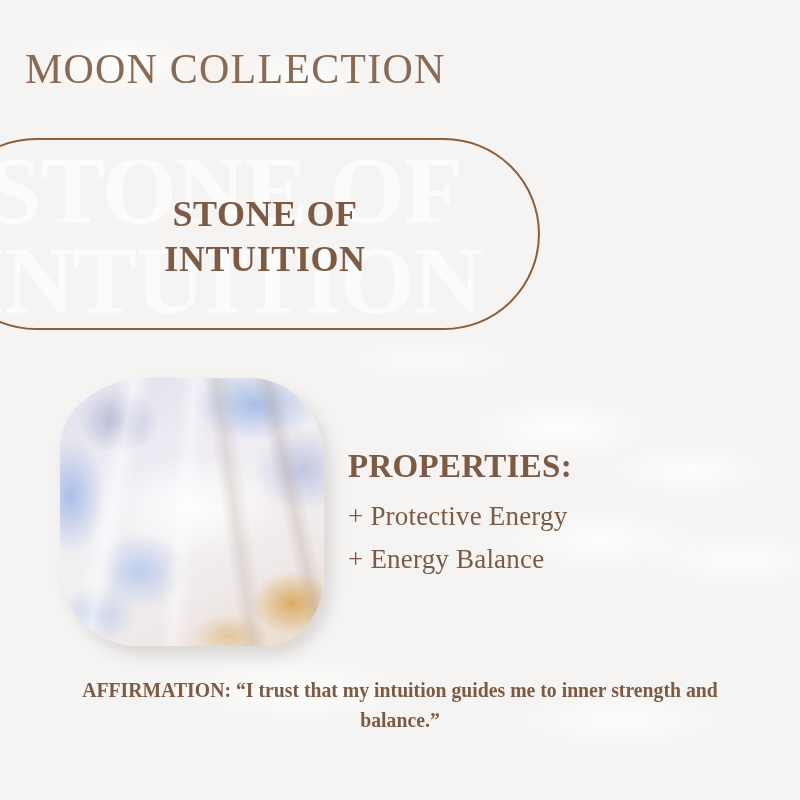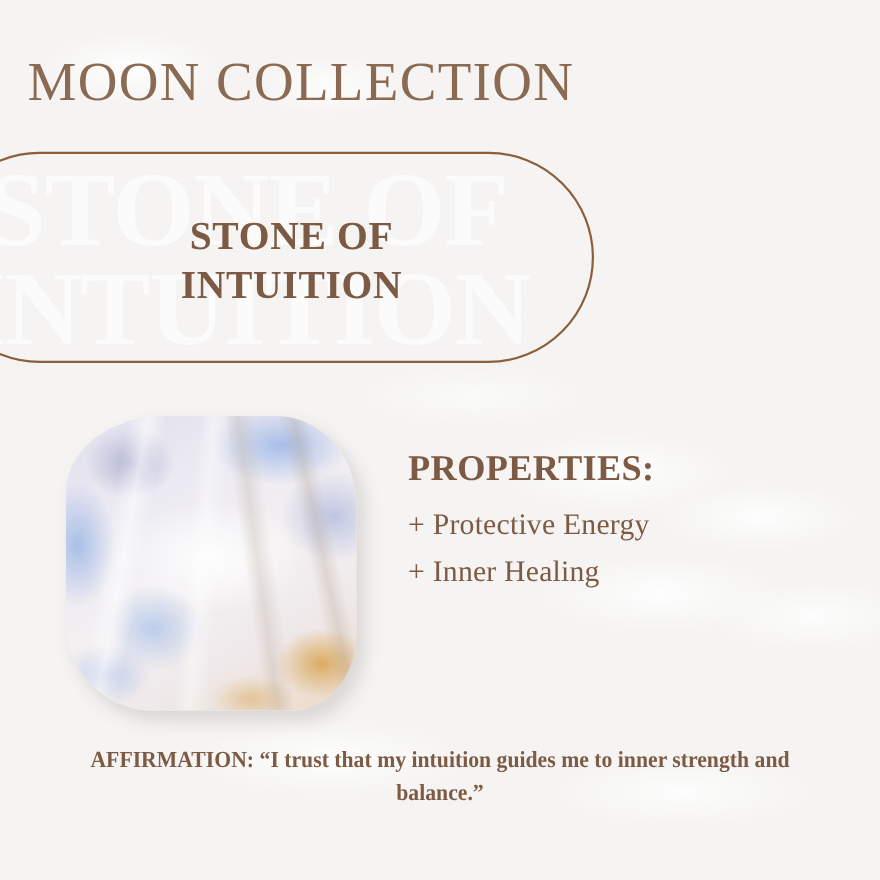--- a/index.html
+++ b/index.html
@@ -34,21 +34,21 @@
       radial-gradient(ellipse 170px 46px at 620px 720px, rgba(255,255,255,.8) 0%, rgba(255,255,255,0) 70%),
       radial-gradient(ellipse 150px 40px at 430px 360px, rgba(255,255,255,.6) 0%, rgba(255,255,255,0) 70%);
   }
 
   
   .header-title {
     position:absolute;
     left:25px; top:45px;
     z-index:4;
     font-family:"Liberation Serif", serif;
-    font-size:50px;
+    font-size:42px;
     font-weight:400;
     letter-spacing:1.2px;
     color:#8a6a53;
     white-space:nowrap;
   }
 
   
   .badge {
     position:absolute;
     left:-60px; top:138px;
@@ -134,25 +134,24 @@
       linear-gradient(82deg,  rgba(186,172,158,0) 60%, rgba(186,172,158,.30) 64%, rgba(186,172,158,0) 69%),
       linear-gradient(78deg,  rgba(170,150,132,0) 78%, rgba(170,150,132,.26) 82%, rgba(170,150,132,0) 86%),
       linear-gradient(95deg,  rgba(255,255,255,0) 42%, rgba(255,255,255,.42) 47%, rgba(255,255,255,0) 53%);
     mix-blend-mode:normal;
     pointer-events:none;
   }
 
   
   .properties {
     position:absolute;
-    left:348px; top:408px;
+    left:348px; top:448px;
     z-index:4;
     color:#7d5a44;
     font-family:"Liberation Serif", serif;
-    margin-left:23px;
   }
   .properties-heading {
     font-size:33px;
     font-weight:700;
     letter-spacing:.3px;
     margin-bottom:16px;
   }
   .prop-row {
     font-size:27px;
     font-weight:400;
@@ -201,21 +200,21 @@
 
   <div class="stone-wrap">
     <div class="stone">
       <div class="stone-streaks"></div>
     </div>
   </div>
 
   <div class="properties">
     <div class="properties-heading">PROPERTIES:</div>
     <div class="prop-row">+ Protective Energy</div>
-    <div class="prop-row">+ Inner Healing</div>
+    <div class="prop-row">+ Energy Balance</div>
   </div>
 
   <div class="affirmation">
     <span class="label">AFFIRMATION:</span>
     <span>“I trust that my intuition guides me to inner strength and balance.”</span>
   </div>
 
 </div>
 
 </body></html>

